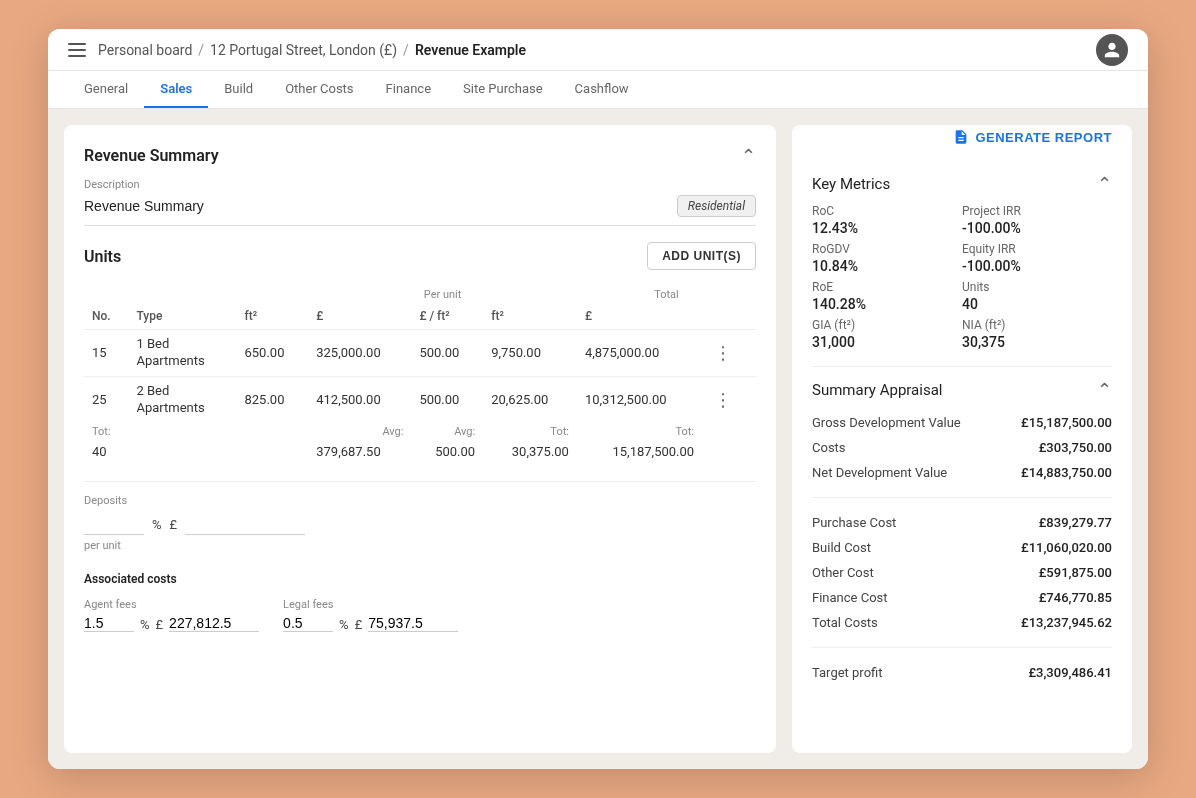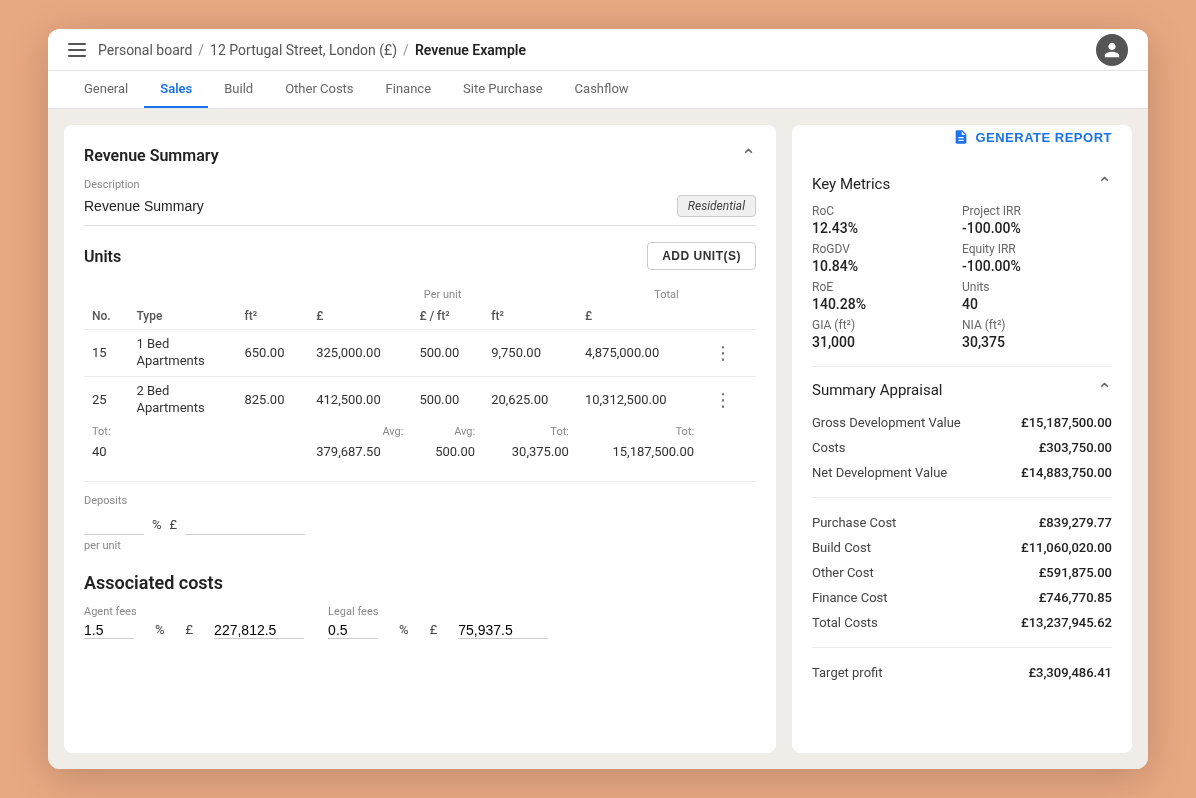--- a/index.html
+++ b/index.html
@@ -270,43 +270,43 @@
     .per-unit-label {
       font-size: 11px;
       color: #888;
       margin-top: 4px;
     }
     
     .assoc-section {
       margin-top: 20px;
     }
     .assoc-title {
-      font-size: 18px;
+      font-size: 12px;
       font-weight: 600;
       color: #222;
       margin-bottom: 12px;
     }
     .assoc-row {
       display: flex;
       gap: 24px;
       align-items: flex-end;
     }
     .assoc-field {
       display: flex;
       flex-direction: column;
       gap: 4px;
     }
     .assoc-field-label {
       font-size: 11px;
       color: #888;
     }
     .assoc-inputs {
       display: flex;
-      align-items: flex-start;
-      gap: 21px;
+      align-items: flex-end;
+      gap: 6px;
     }
     .assoc-num {
       width: 50px;
       border: none;
       border-bottom: 1px solid #ccc;
       font-size: 14px;
       outline: none;
       background: transparent;
     }
     .assoc-sym { font-size: 13px; color: #444; }

